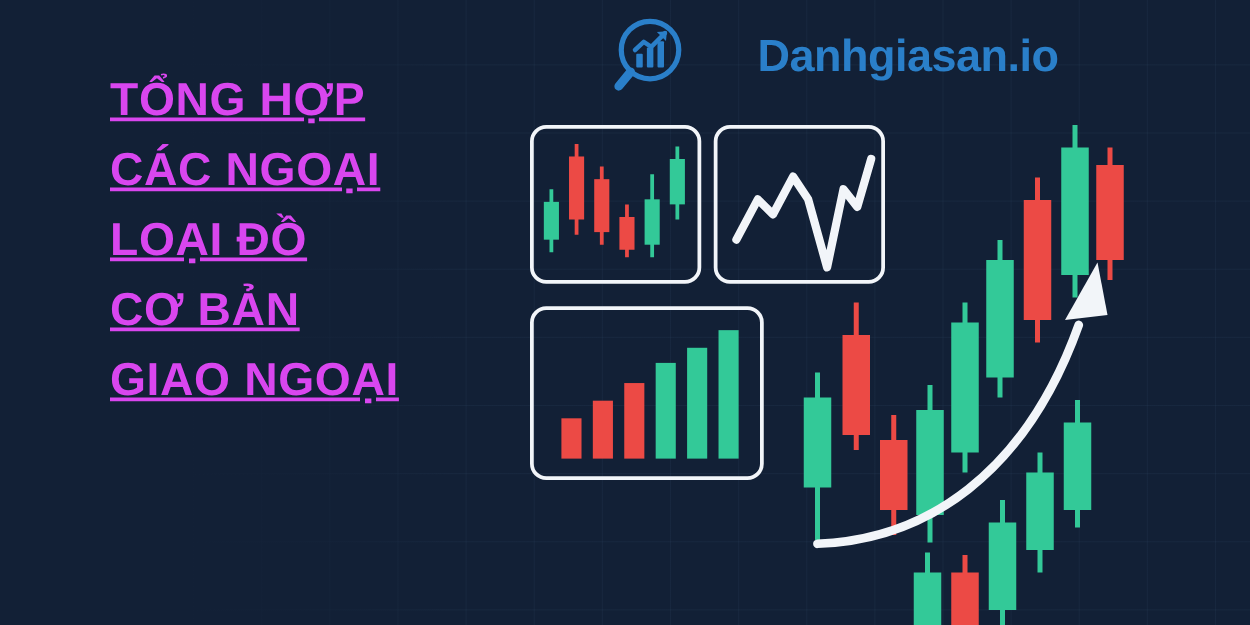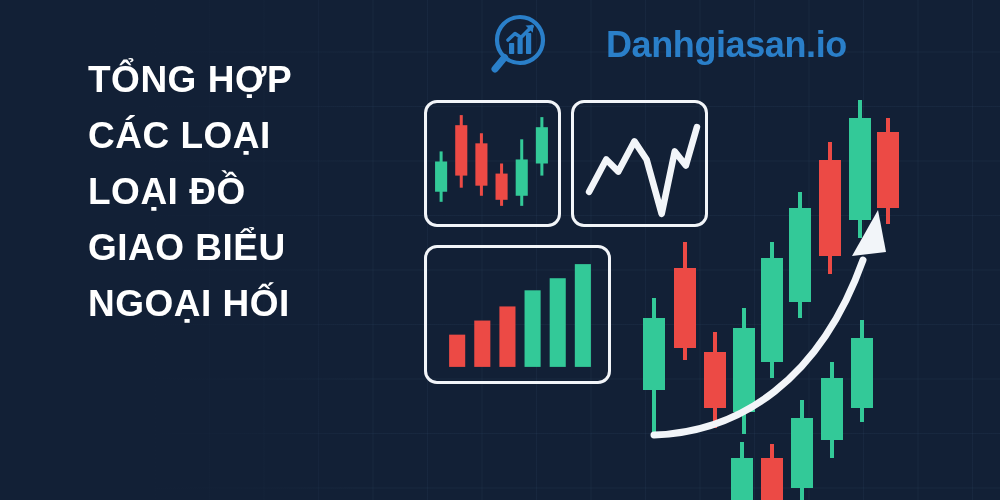--- a/index.html
+++ b/index.html
@@ -30,26 +30,27 @@
     pointer-events:none;
   }
 
   
   #headline {
     position:absolute; left:88px; top:52px; width:300px;
     z-index:6;
   }
   #headline .hl {
     display:block;
-    color:#ffffff;
+    color:#d946ef;
     font-size:37px;
     line-height:56px;
     font-weight:bold;
     letter-spacing:0.5px;
     white-space:nowrap;
+    text-decoration:underline;
   }
 
   
   #logo {
     position:absolute; left:487px; top:12px;
     display:flex; align-items:center; gap:9px;
     z-index:6;
   }
   #logo .logo-mark { width:66px; height:66px; display:block; }
   #logo .logo-text {
@@ -83,24 +84,24 @@
 </head>
 <body>
 
 <div id="banner">
 
   <div class="grid"></div>
   <div class="grid-fade"></div>
 
   <div id="headline">
     <span class="hl">TỔNG HỢP</span>
-    <span class="hl">CÁC LOẠI</span>
+    <span class="hl">CÁC NGOẠI</span>
     <span class="hl">LOẠI ĐỒ</span>
-    <span class="hl">GIAO BIỂU</span>
-    <span class="hl">NGOẠI HỐI</span>
+    <span class="hl">CƠ BẢN</span>
+    <span class="hl">GIAO NGOẠI</span>
   </div>
 
   <div id="logo">
     <span class="logo-mark">
       <svg viewBox="0 0 66 66">
         <g fill="none" stroke="#2a7fc9" stroke-width="4.2">
           <circle cx="33" cy="28" r="23"></circle>
           <line x1="17.5" y1="45.5" x2="8" y2="57" stroke-width="7" stroke-linecap="round"></line>
         </g>
         <g fill="#2a7fc9">

